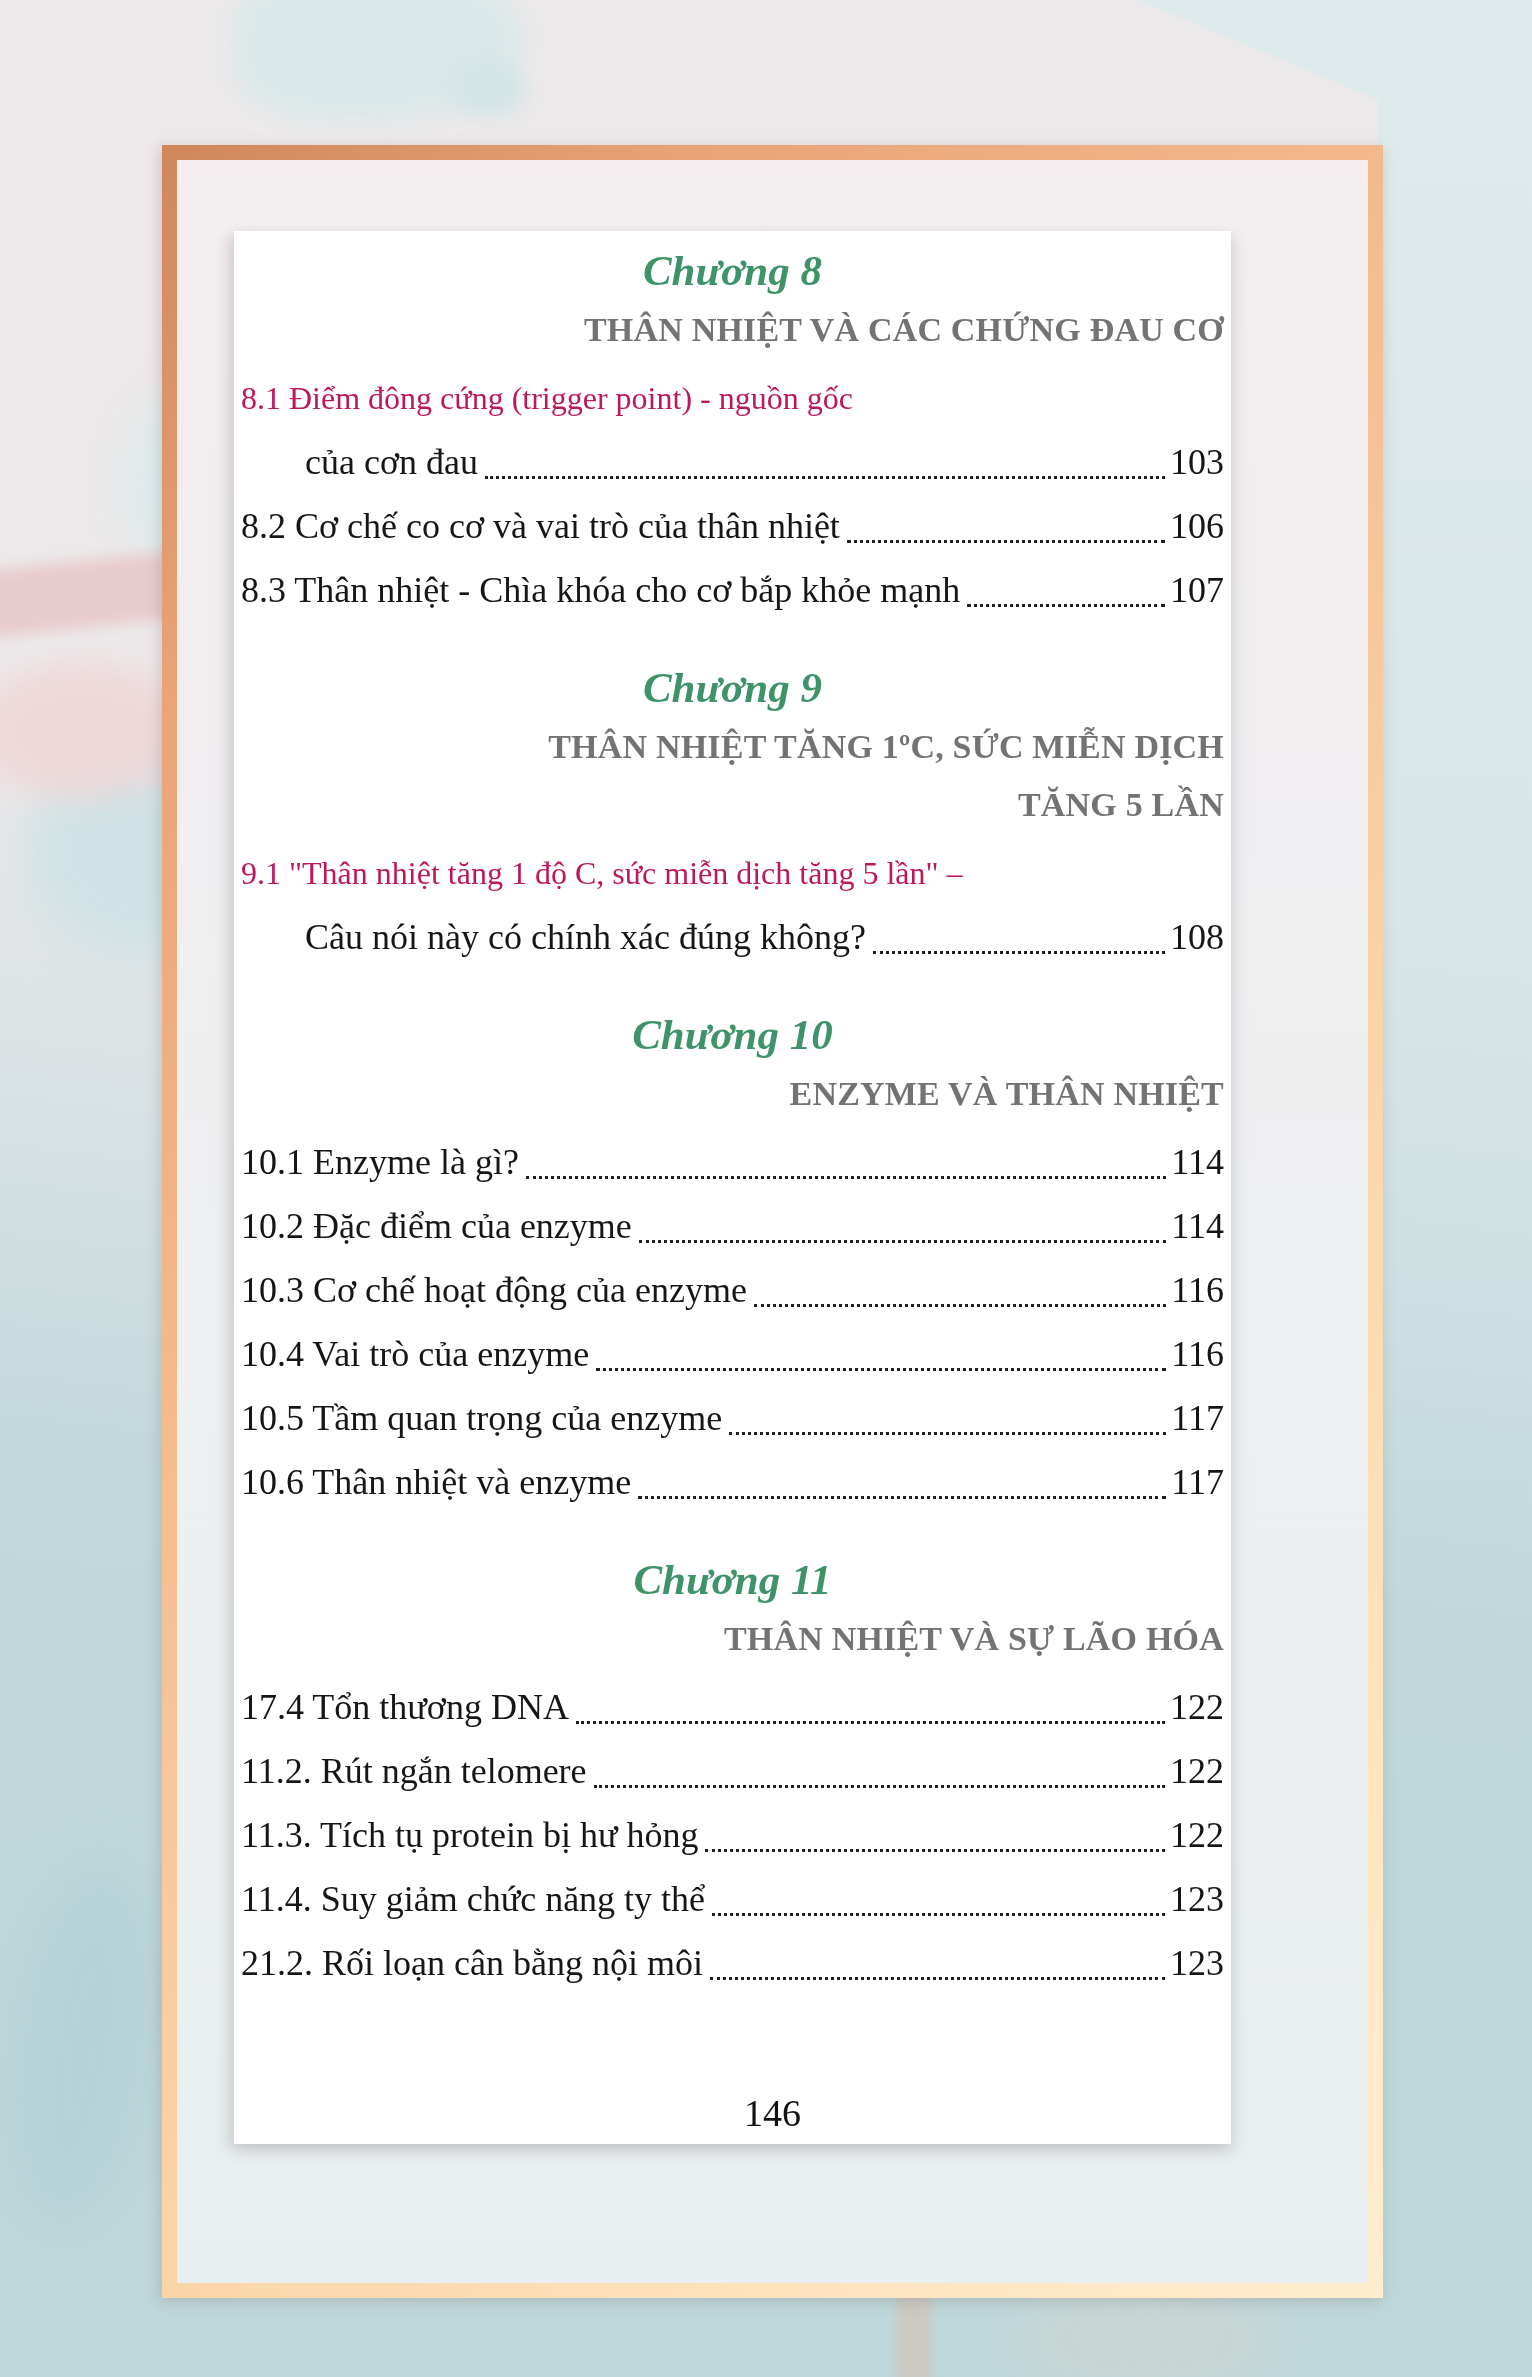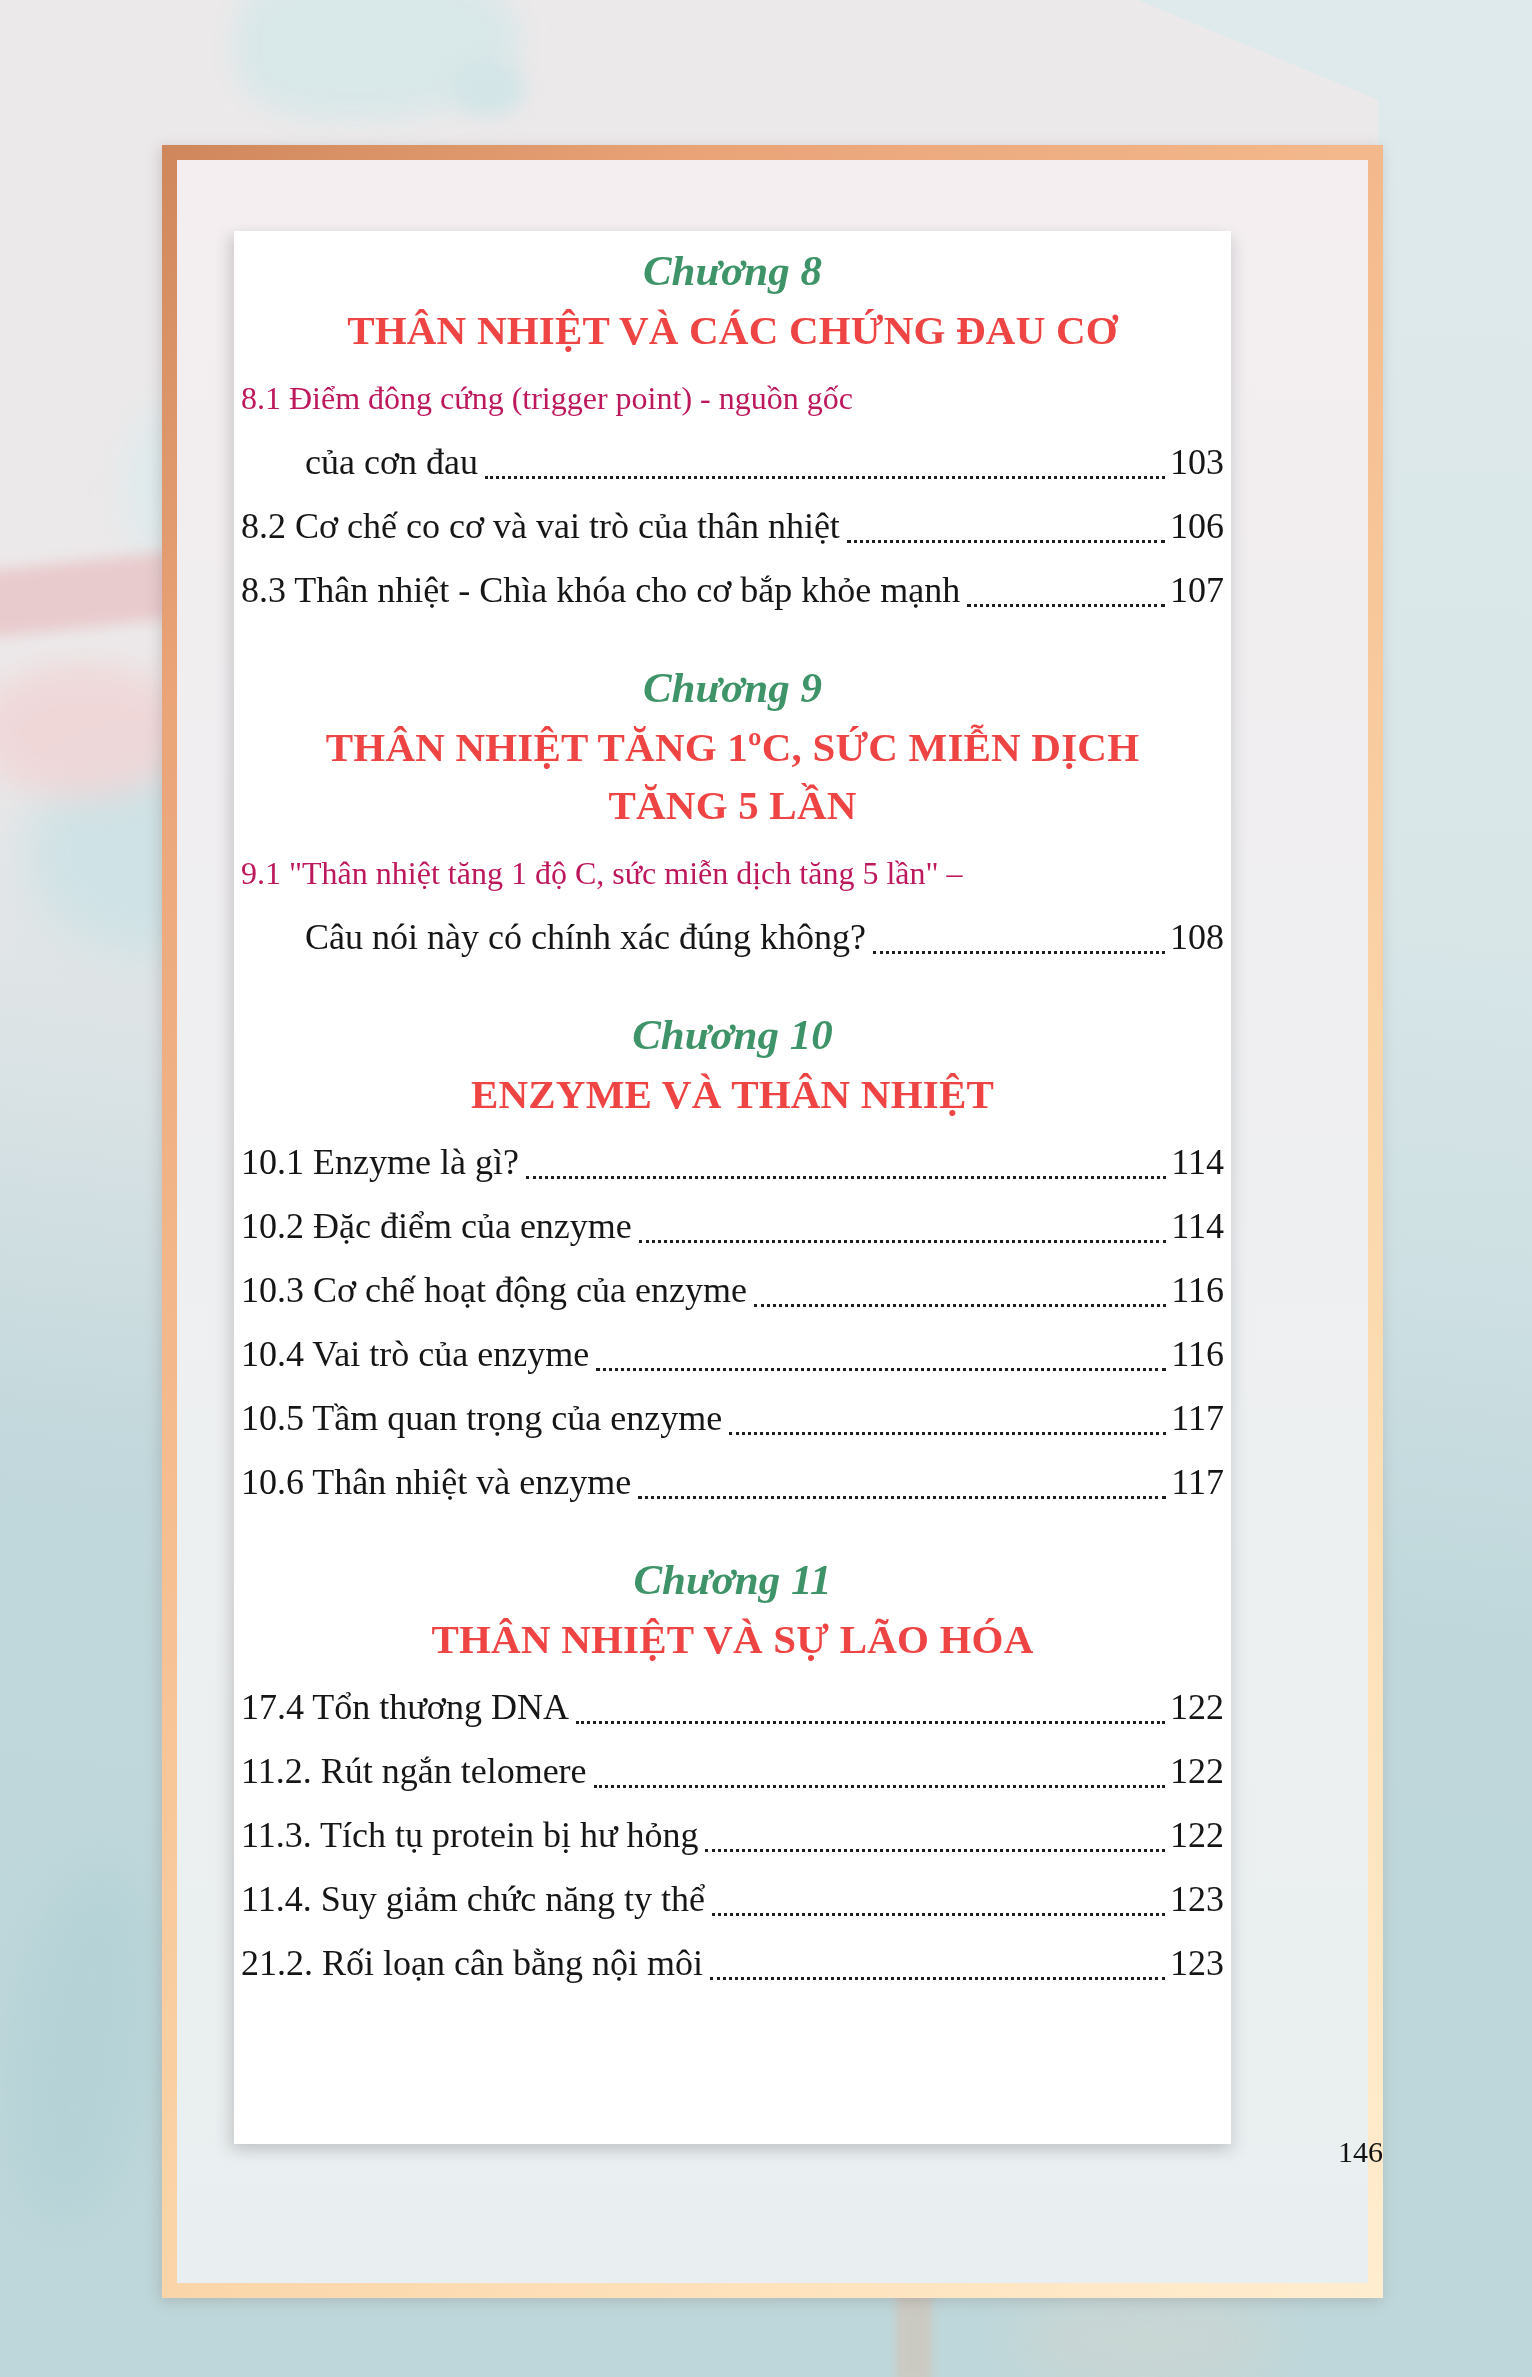--- a/index.html
+++ b/index.html
@@ -53,37 +53,37 @@
     overflow:hidden;
   }
   
   .ch-head{margin-bottom:7px;}
   .chapter + .chapter{margin-top:35px;}
   .ch-label{
     text-align:center;color:#3e9468;font-style:italic;font-weight:bold;
     font-size:43px;line-height:61px;
   }
   .ch-title{
-    text-align:center;color:#ef4444;font-weight:bold;
-    font-size:41px;line-height:58px;letter-spacing:0.2px;
+    text-align:right;color:#737373;font-weight:bold;
+    font-size:34px;line-height:58px;letter-spacing:0.2px;
   }
   .l1{font-size:32px;line-height:64px;color:#be185d;white-space:nowrap;}
   .row{display:flex;align-items:baseline;font-size:36px;line-height:64px;color:#161616;text-align:center;}
   .t{white-space:nowrap;}
   .indent{flex:0 0 64px;}
   .dots{
     flex:1 1 auto;align-self:flex-end;height:0;
     margin:0 5px 15px 7px;
     border-bottom:3.5px dotted #1e1e1e;
   }
   .pg{flex:0 0 auto;}
   
   .folio{
-    position:absolute;left:0;width:100%;top:1990px;text-align:right;
-    font-size:30px;color:#111;
+    position:absolute;left:0;width:100%;top:1946px;text-align:center;
+    font-size:38px;color:#111;
   }
 </style>
 </head>
 <body>
 
 <div class="bg-layer">
   <div class="teal-right"></div>
   <div class="teal-bottom"></div>
   <div class="blob blob-teal-top"></div>
   <div class="blob blob-teal-top2"></div>

